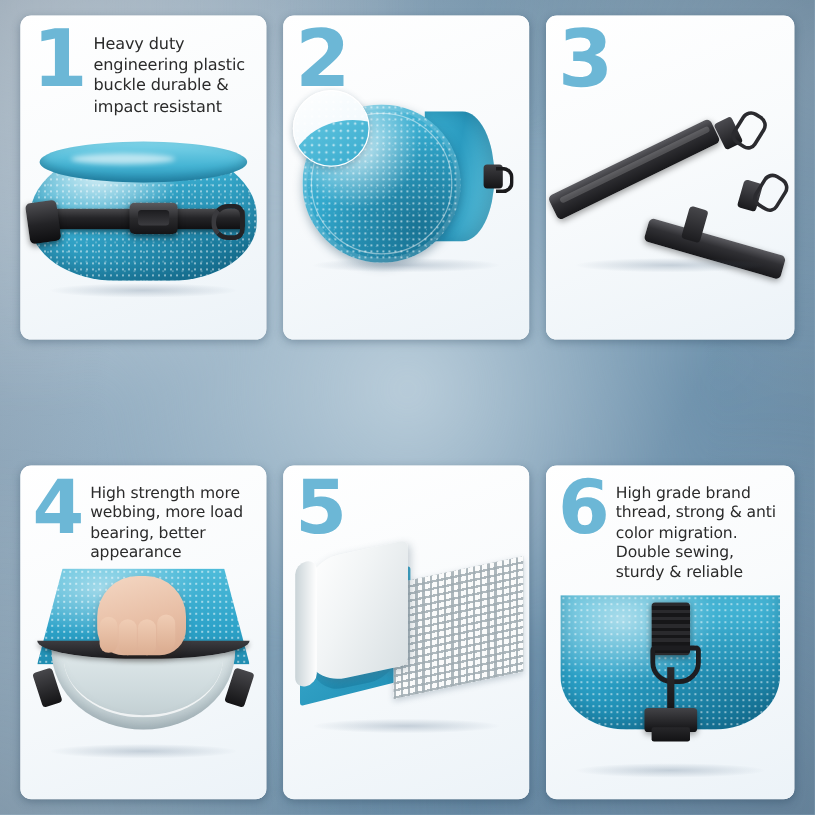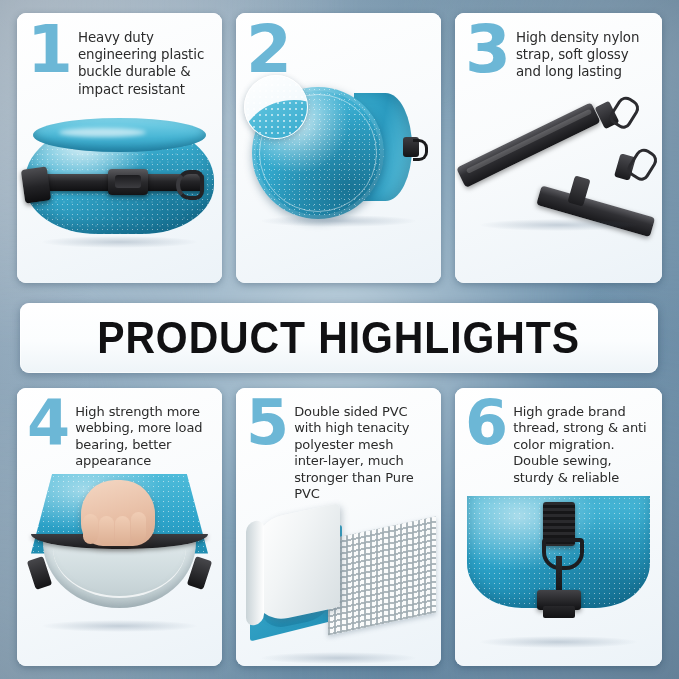--- a/index.html
+++ b/index.html
@@ -393,40 +393,36 @@
         <div class="mag-glit"></div>
       </div>
       <div class="shadowfloor"></div>
     </div>
   </div>
 
   <div class="card card-top col3">
     <div class="inner-sheen"></div>
     <div class="head">
       <div class="num">3</div>
-      <div class="blurb">High density nylon strap, soft glossy and long lasting</div>
     </div>
     <div class="photo">
       <div class="strap3">
         <div class="seg segA"></div>
         <div class="seg segB"></div>
         <div class="gloss"></div>
         <div class="slider"></div>
         <div class="tip tipA"></div>
         <div class="tip tipB"></div>
         <div class="snap snapA"></div>
         <div class="snap snapB"></div>
       </div>
       <div class="shadowfloor"></div>
     </div>
   </div>
 
-  <div class="banner">
-    <div class="banner-title">PRODUCT HIGHLIGHTS</div>
-  </div>
 
   <div class="card card-bot col1">
     <div class="inner-sheen"></div>
     <div class="head">
       <div class="num">4</div>
       <div class="blurb">High strength more webbing, more load bearing, better appearance</div>
     </div>
     <div class="photo">
       <div class="scene4">
         <div class="bagwall"></div>
@@ -442,21 +438,20 @@
         <div class="clipR"></div>
       </div>
       <div class="shadowfloor"></div>
     </div>
   </div>
 
   <div class="card card-bot col2">
     <div class="inner-sheen"></div>
     <div class="head">
       <div class="num">5</div>
-      <div class="blurb">Double sided PVC with high tenacity polyester mesh inter-layer, much stronger than Pure PVC</div>
     </div>
     <div class="photo">
       <div class="scene5">
         <div class="tealbase"></div>
         <div class="mesh"></div>
         <div class="peelcurl"></div>
         <div class="peel"></div>
       </div>
       <div class="shadowfloor"></div>
     </div>

